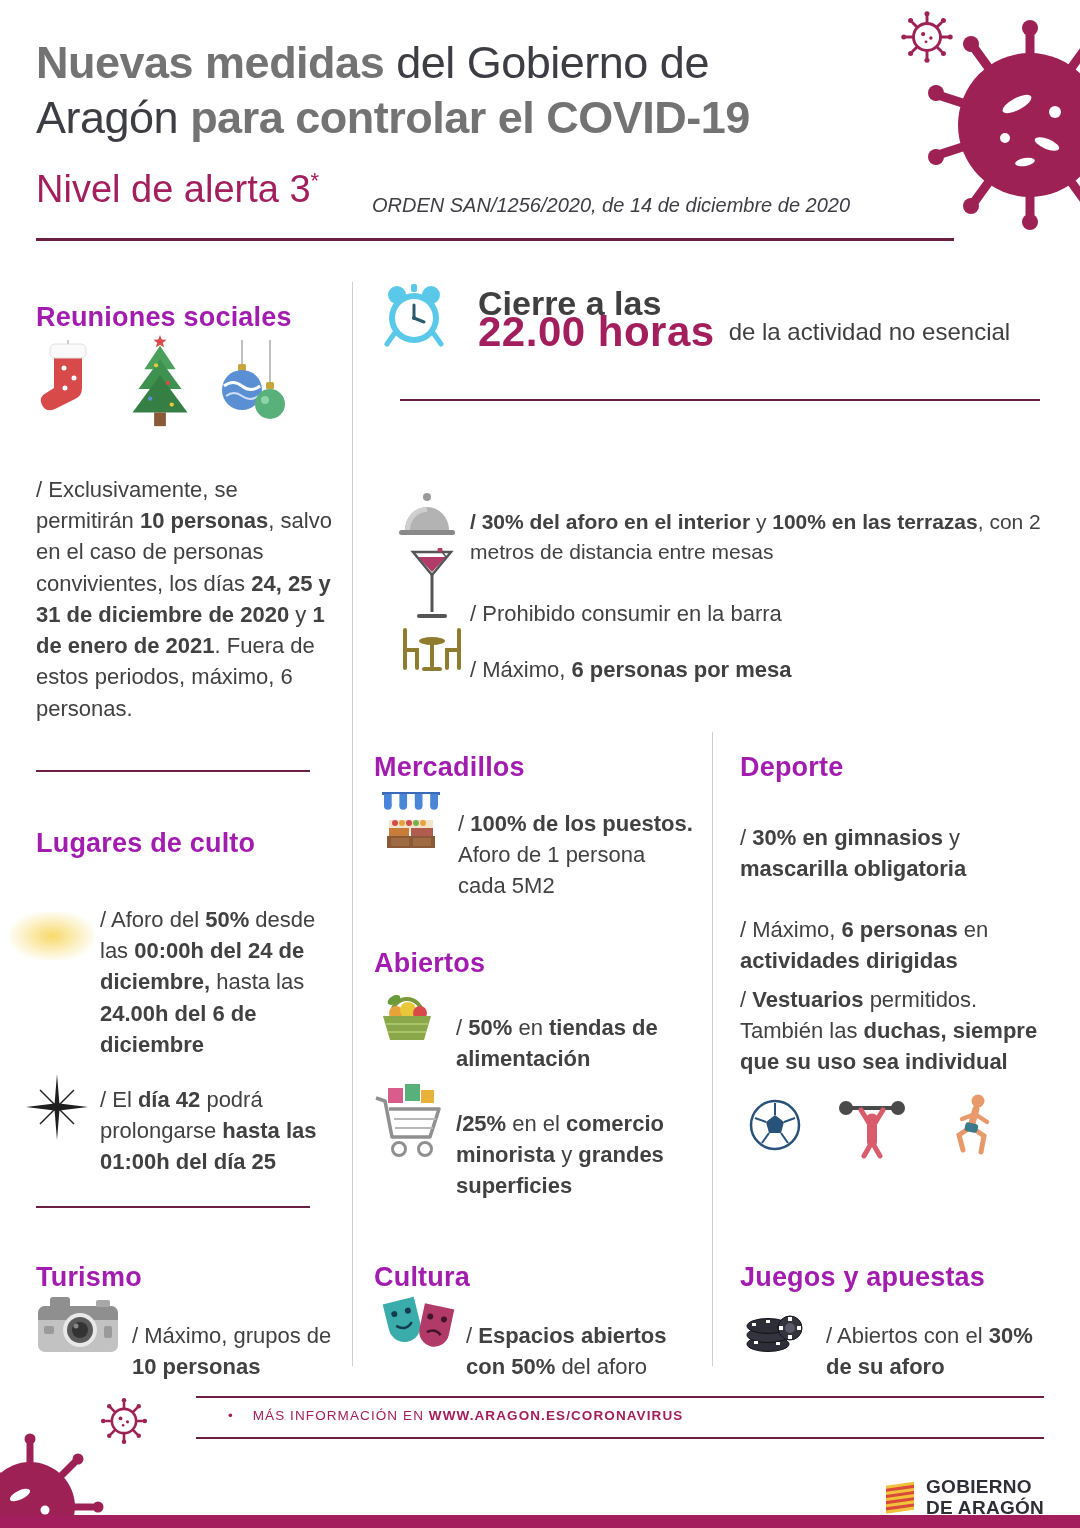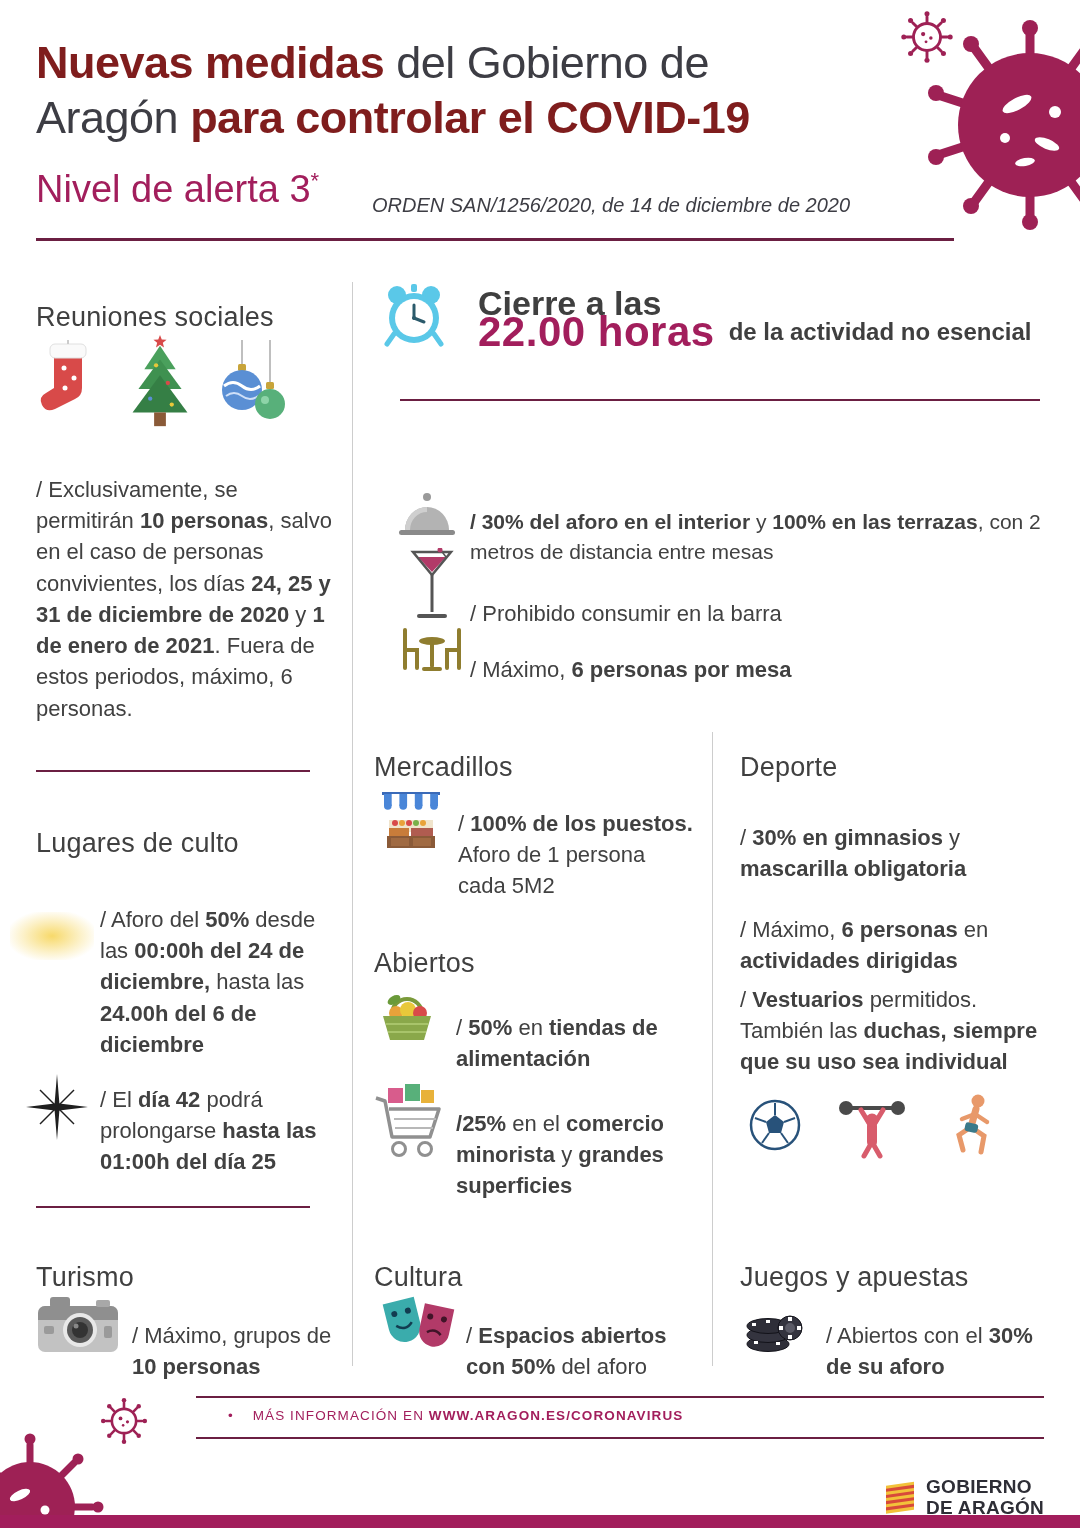--- a/index.html
+++ b/index.html
@@ -1,32 +1,32 @@
 <!DOCTYPE html>
 <html><head>
 <meta charset="utf-8">
 <style>
   html,body{margin:0;padding:0}
   body{background:#9a9a9a;font-family:"Liberation Sans","DejaVu Sans",sans-serif}
   .page{position:relative;width:1080px;height:1528px;margin:0 auto;background:#ffffff;overflow:hidden;color:#3f3f3f}
   .abs{position:absolute}
   .b{font-weight:700}
-  .accent{color:#7f1d1d;font-weight:800}
+  .accent{color:#737373;font-weight:800}
   .title{font-size:45px;line-height:1.22;font-weight:400;color:#3d3d44;letter-spacing:-0.5px}
   .alert{font-size:38px;font-weight:400;color:#a21e5c}
   .alert sup{font-size:22px}
   .order{font-size:20px;font-style:italic;color:#3d3d44}
-  .h2{font-size:27px;font-weight:400;color:#404040;letter-spacing:.2px}
+  .h2{font-size:27px;font-weight:700;color:#a21caf;letter-spacing:.2px}
   .txt{font-size:22px;line-height:1.42;color:#414141}
   .rule{height:3px;background:#6b1f42}
   .rule2{height:2px;background:#6b1f42}
   .vdiv{width:1px;background:#cdcdcd}
   .closure-prefix{font-size:34px;font-weight:700;color:#3f3f3f}
   .closure-time{font-size:42px;font-weight:800;color:#a21e5c;letter-spacing:.5px}
-  .closure-suffix{font-size:24px;font-weight:700;color:#3f3f3f;margin-left:14px}
+  .closure-suffix{font-size:24px;font-weight:400;color:#3f3f3f;margin-left:14px}
   .baseline-row{display:flex;align-items:center}
   .glow{width:84px;height:48px;background:radial-gradient(ellipse at center, rgba(247,215,98,.95) 0%, rgba(247,215,98,.35) 48%, rgba(247,215,98,0) 78%)}
   .footer-info{font-size:13.5px;letter-spacing:1.1px;color:#a21e5c;font-weight:400}
   .footer-info .link{font-weight:800}
   .logo-text{font-size:19px;font-weight:800;color:#2e2e36;line-height:1.12;letter-spacing:.3px}
   .bottom-bar{left:0;bottom:0;width:1080px;height:13px;background:#a21e5c}
   .icon{display:inline-block;line-height:0}
 </style>
 </head>
 <body>

